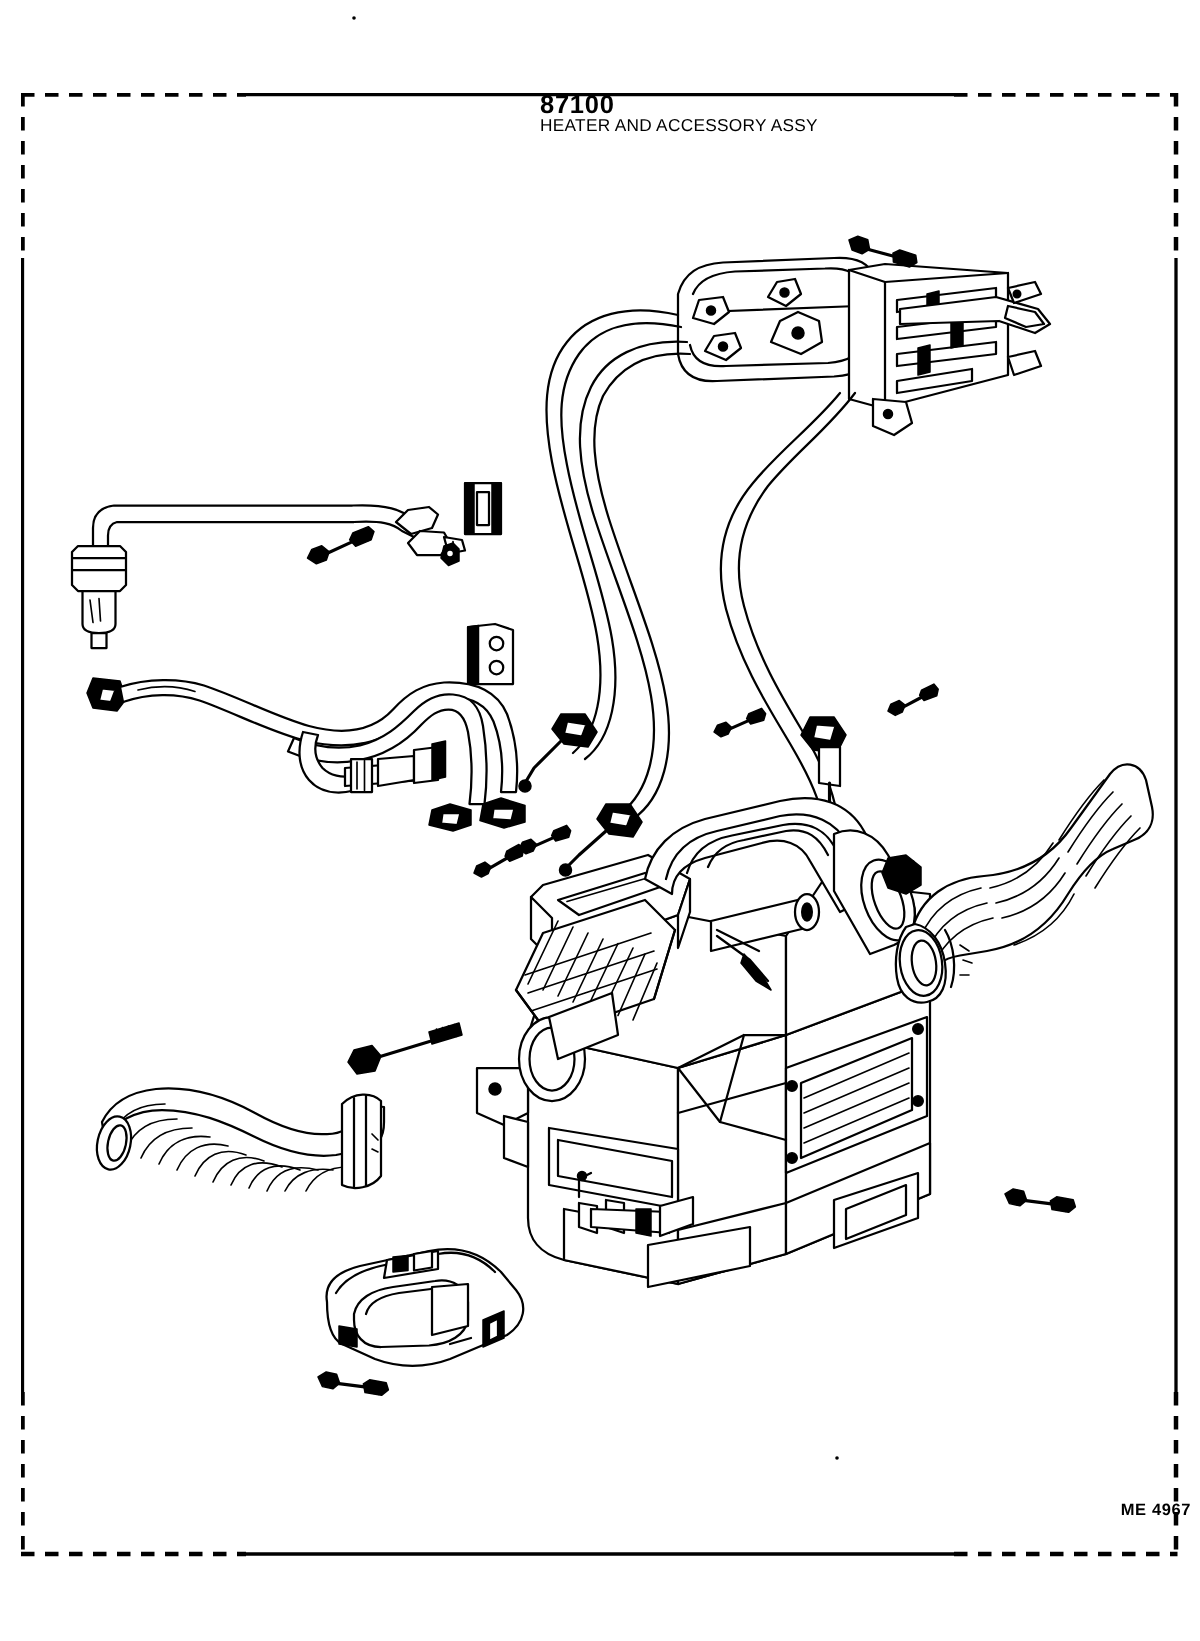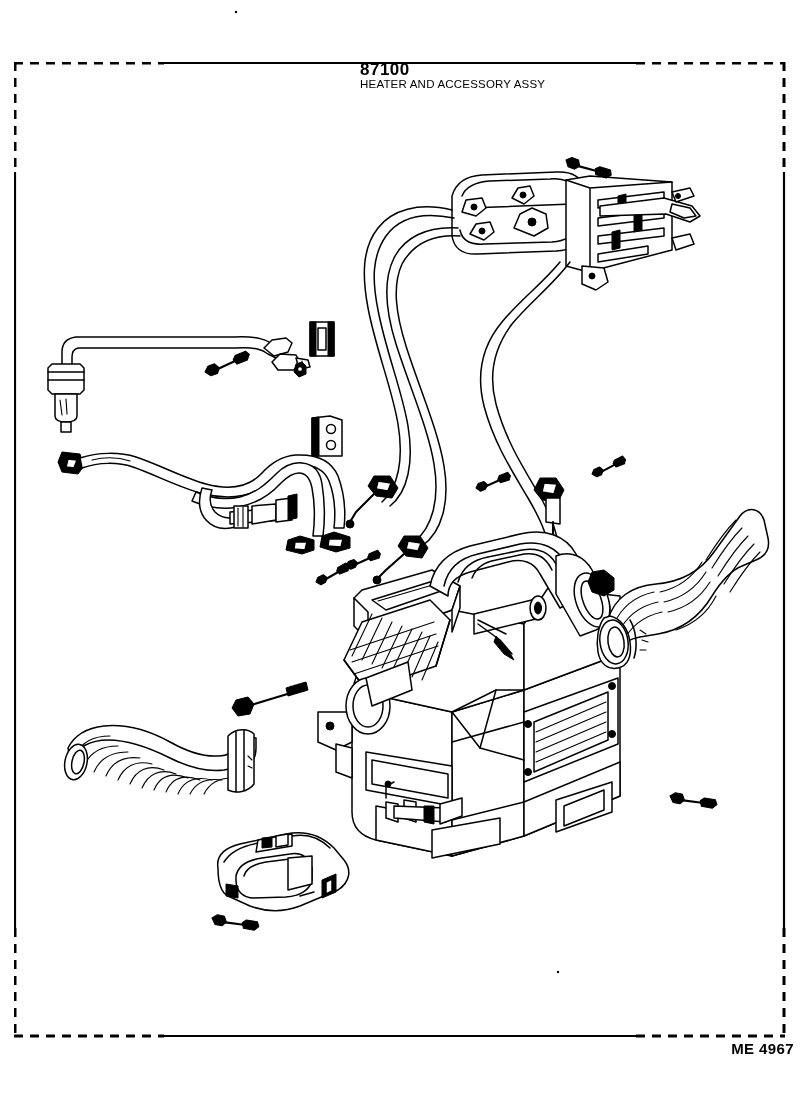--- a/index.html
+++ b/index.html
@@ -21,22 +21,22 @@
     font-size:17px;font-weight:700;letter-spacing:.5px;
     font-family:"Liberation Sans","DejaVu Sans",sans-serif;
   }
   .part-name{
     font-size:11.5px;font-weight:400;letter-spacing:.2px;
     margin-top:1px;white-space:nowrap;
   }
 
   
   .sheet-code{
-    position:absolute;right:6px;top:1040px;
-    font-size:15px;font-weight:700;letter-spacing:.4px;
+    position:absolute;right:6px;top:1001px;
+    font-size:11px;font-weight:700;letter-spacing:.4px;
   }
 
   
   #frame{position:absolute;left:14px;top:62px;width:772px;height:976px;}
   #frame svg{display:block;}
 
   
   #art{position:absolute;left:0;top:0;width:800px;height:1094px;}
   #art svg{display:block;width:800px;height:1094px;}
 

